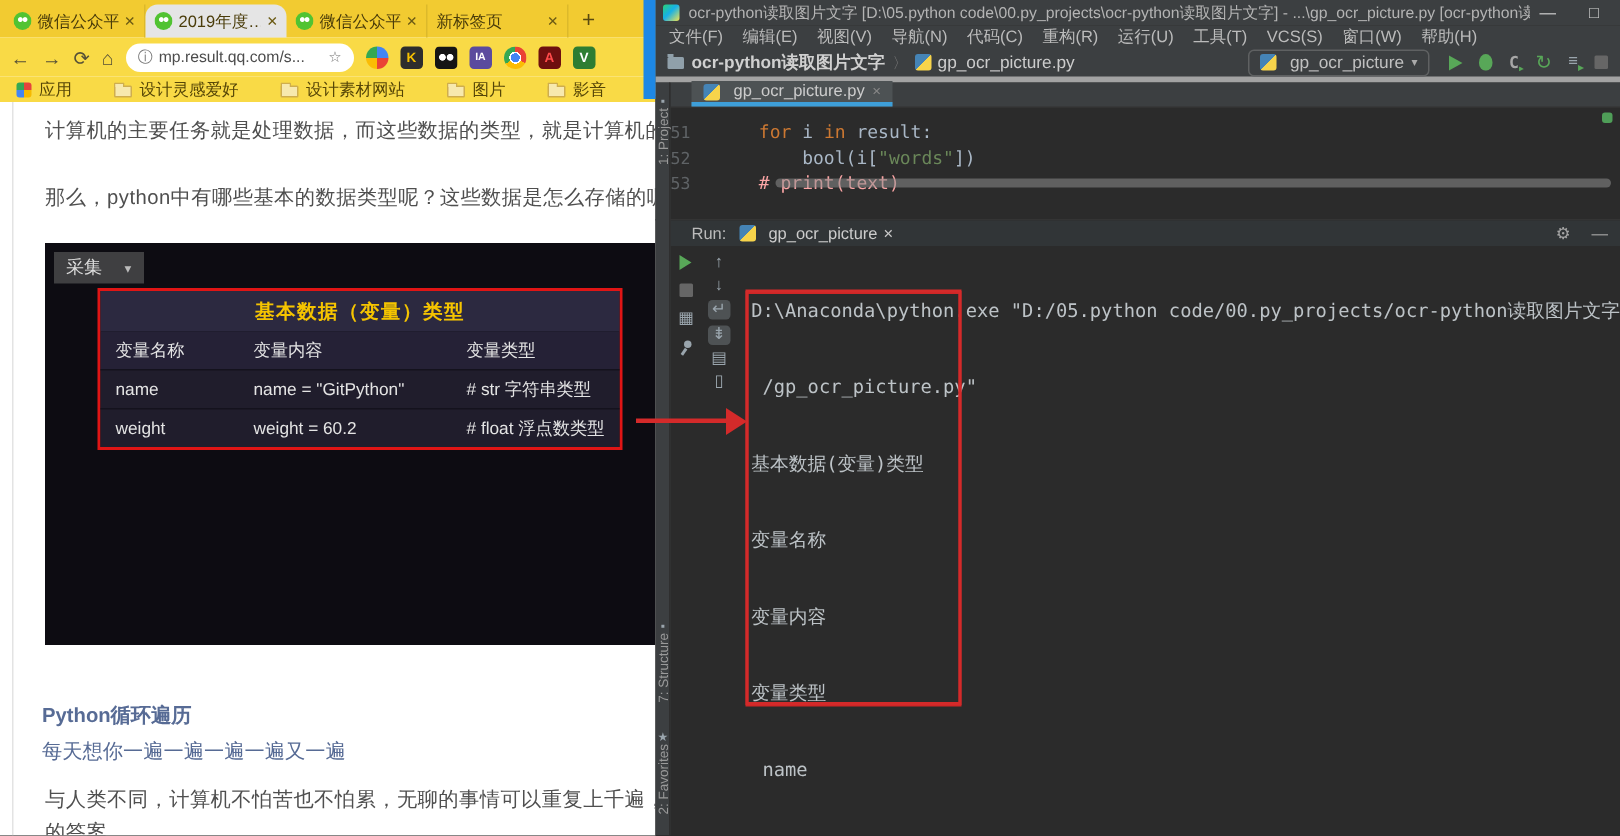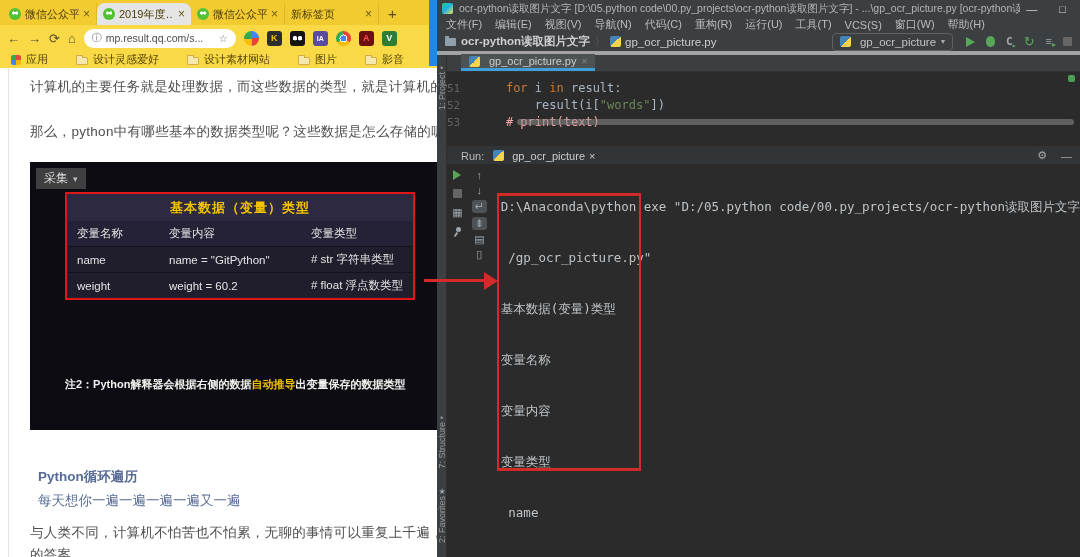--- a/index.html
+++ b/index.html
@@ -46,25 +46,25 @@
   .bm { display:flex; align-items:center; gap:5px; }
   .appsgrid { width:10px; height:10px; border-radius:2px;
     background:conic-gradient(#e5453c 0 25%, #f6b900 0 50%, #4285f4 0 75%, #34a853 0); }
   .folder { position:relative; width:12px; height:8px; background:#f7e9ae; border:1px solid #cfae4e; border-radius:1px; margin-top:2px; }
   .folder::before { content:""; position:absolute; top:-3px; left:-1px; width:5px; height:2px;
     background:#f7e9ae; border:1px solid #cfae4e; border-bottom:none; border-radius:1px 1px 0 0; }
 
   .page { position:relative; height:489px; background:#fff; overflow:hidden; }
   .page-edge { position:absolute; left:8px; top:0; bottom:0; width:1px; background:#e3e3e3; }
   .para { position:absolute; left:30px; white-space:nowrap; font-size:13.5px; color:#4f4f4f; letter-spacing:.3px; }
-  .blue-link { position:absolute; left:38px; color:#576b95; font-size:13.5px; white-space:nowrap; }
+  .blue-link { position:absolute; left:28px; color:#576b95; font-size:13.5px; white-space:nowrap; }
 
   .article-img { position:absolute; left:30px; top:94px; width:407px; height:268px; background:#0d0c12; overflow:hidden; }
   .capture-btn { position:absolute; left:6px; top:6px; background:#3f3f41; color:#ddd; font-size:12px;
-                 padding:2px 8px; display:flex; align-items:center; gap:5px; }
+                 padding:2px 8px; display:flex; align-items:center; gap:15px; }
   .capture-btn .mini { font-size:9px; color:#bbb; }
   .red-box { position:absolute; left:35px; top:30px; width:350px; border:2px solid #e01515; }
   .tbl-title { height:27px; background:#2c2940; color:#f5c400; font-weight:bold; font-size:13px;
                display:flex; align-items:center; justify-content:center; letter-spacing:1px; }
   .tbl-row { display:flex; height:26px; align-items:center; background:#201d2c; border-top:1px solid #14121d;
              font-size:11.5px; color:#e4e4e4; }
   .tbl-row.head { background:#252136; height:25px; border-top:none; }
   .c1 { width:98px; padding-left:10px; } .c2 { width:142px; padding-left:4px; } .c3 { flex:1; padding-left:4px; }
   .note { position:absolute; left:35px; font-size:11px; font-weight:bold; color:#f0f0f0; white-space:nowrap; }
   .hl { color:#f5c400; }
@@ -258,23 +258,20 @@
             <span class="c1">name</span>
             <span class="c2">name = "GitPython"</span>
             <span class="c3"># str 字符串类型</span>
           </div>
           <div class="tbl-row">
             <span class="c1">weight</span>
             <span class="c2">weight = 60.2</span>
             <span class="c3"># float 浮点数类型</span>
           </div>
         </div>
-        <div class="note" style="top:215px">
-          <span>注2：Python解释器会根据右侧的数据</span><span class="hl">自动推导</span><span>出变量保存的数据类型</span>
-        </div>
       </div>
 
       <div class="blue-link" style="top:400px; font-weight:bold">Python循环遍历</div>
       <div class="blue-link" style="top:424px">每天想你一遍一遍一遍一遍又一遍</div>
       <div class="para" style="top:456px">与人类不同，计算机不怕苦也不怕累，无聊的事情可以重复上千遍，只要能</div>
       <div class="para" style="top:478px">的答案</div>
     </div>
   </div>
 
   <div class="blue-strip"></div>
@@ -334,21 +331,21 @@
       </span>
     </div>
 
     <div class="pc-editor">
       <div class="ed-row">
         <span class="gutter">51</span>
         <span class="code"><span>    </span><span class="kw">for</span><span> i </span><span class="kw">in</span><span> result:</span></span>
       </div>
       <div class="ed-row">
         <span class="gutter">52</span>
-        <span class="code"><span>        result(i[</span><span class="str">"words"</span><span>])</span></span>
+        <span class="code"><span>        bool(i[</span><span class="str">"words"</span><span>])</span></span>
       </div>
       <div class="ed-row">
         <span class="gutter">53</span>
         <span class="code cmt">    # print(text)</span>
       </div>
       <div class="hscroll"></div>
       <div class="ok-dot"></div>
     </div>
 
     <div class="pc-run">

